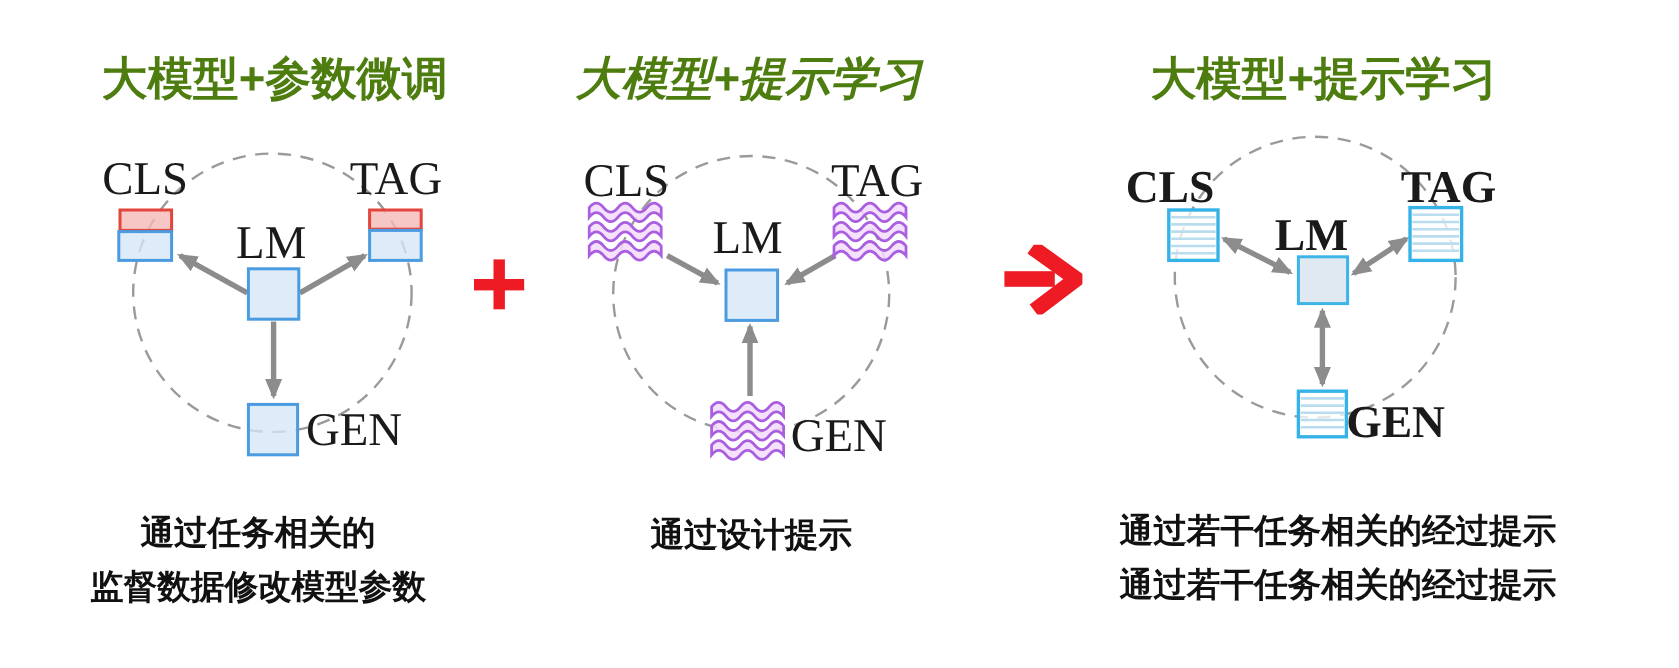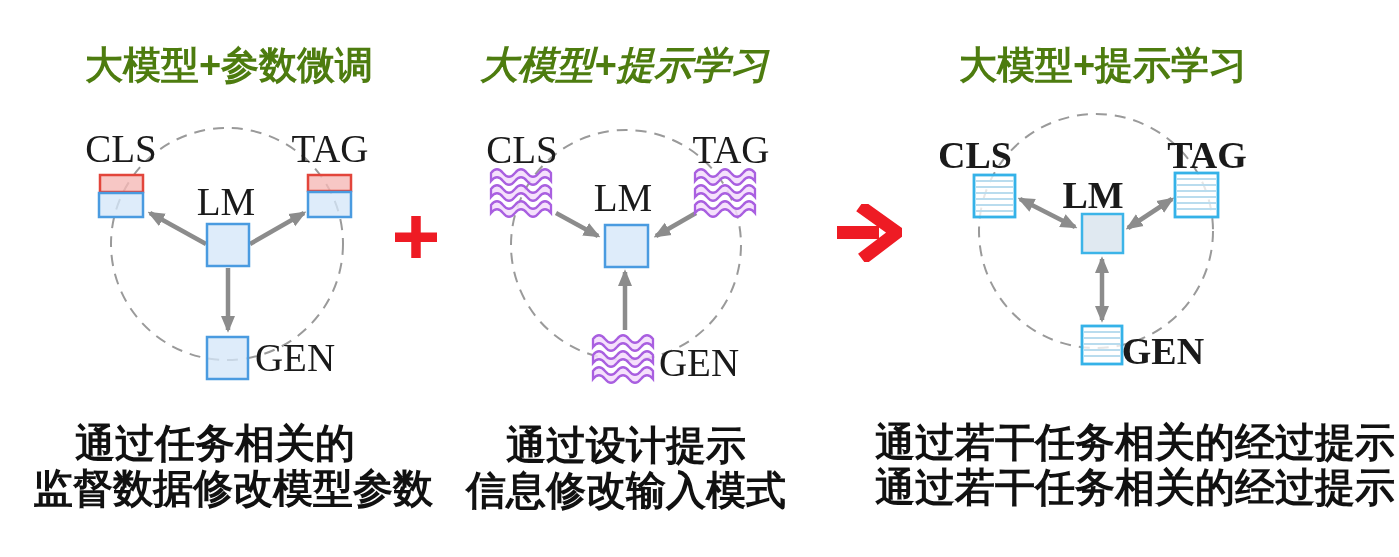--- a/index.html
+++ b/index.html
@@ -5,21 +5,21 @@
   html,body{margin:0;padding:0;background:#ffffff;}
   .canvas{
     position:relative;width:1399px;height:557px;background:#ffffff;overflow:hidden;
     font-family:"Liberation Sans",sans-serif;
   }
   .title{
     position:absolute;top:40px;width:320px;text-align:center;
     font-size:38px;font-weight:800;color:#4d7c0f;letter-spacing:0px;white-space:nowrap;
   }
   .caption{
-    position:absolute;text-align:center;font-size:40px;font-weight:800;color:#111;
+    position:absolute;text-align:center;font-size:28px;font-weight:800;color:#111;
     line-height:45px;white-space:nowrap;
   }
   .diagram{position:absolute;}
   .dashcircle{fill:none;stroke:#9a9a9a;stroke-width:2;stroke-dasharray:11 8;}
   .arrow{stroke:#8c8c8c;stroke-width:4.5;}
   .bluebox{fill:#d5e7f8;fill-opacity:.78;stroke:#4a9be0;stroke-width:2.5;}
   .bluebox2{fill:#dbe5ee;fill-opacity:.85;stroke:#3cb4e8;stroke-width:2.5;}
   .pinkbox{fill:#f5b9b6;fill-opacity:.8;stroke:#e2453b;stroke-width:2.5;}
   .stripebox{fill:#ffffff;fill-opacity:.75;stroke:#35b2e8;stroke-width:2.8;}
   .stripelines{stroke:#b9dcee;stroke-width:2.2;fill:none;}
@@ -125,20 +125,19 @@
     <text class="nlb" x="153" y="113">LM</text>
     <text class="nlb" x="223" y="269">GEN</text>
   </svg>
 
   <div class="caption" style="left:33px;top:421px;width:364px;">
     <div>通过任务相关的</div>
     <div>监督数据修改模型参数</div>
   </div>
   <div class="caption" style="left:446px;top:423px;width:360px;">
     <div>通过设计提示</div>
-    <div>信息修改输入模式</div>
   </div>
   <div class="caption" style="left:875px;top:420px;width:480px;">
     <div>通过若干任务相关的经过提示</div>
     <div>通过若干任务相关的经过提示</div>
   </div>
 
 </div>
 
 </body></html>

